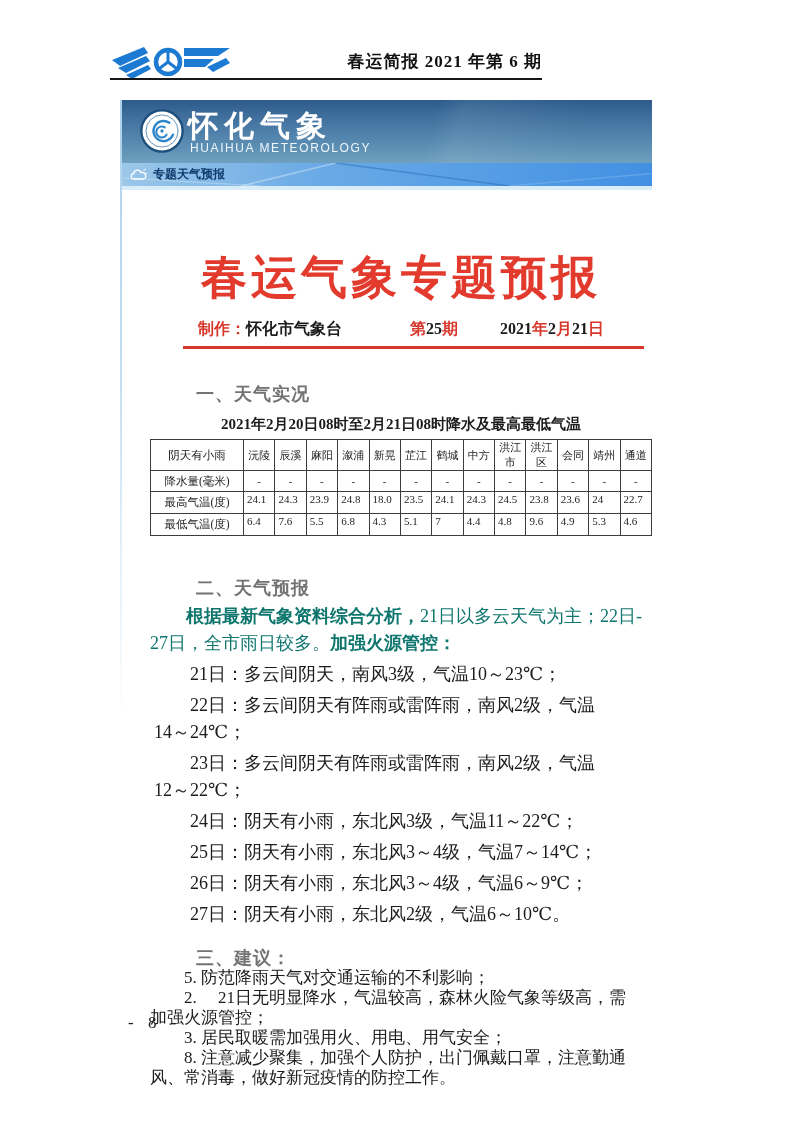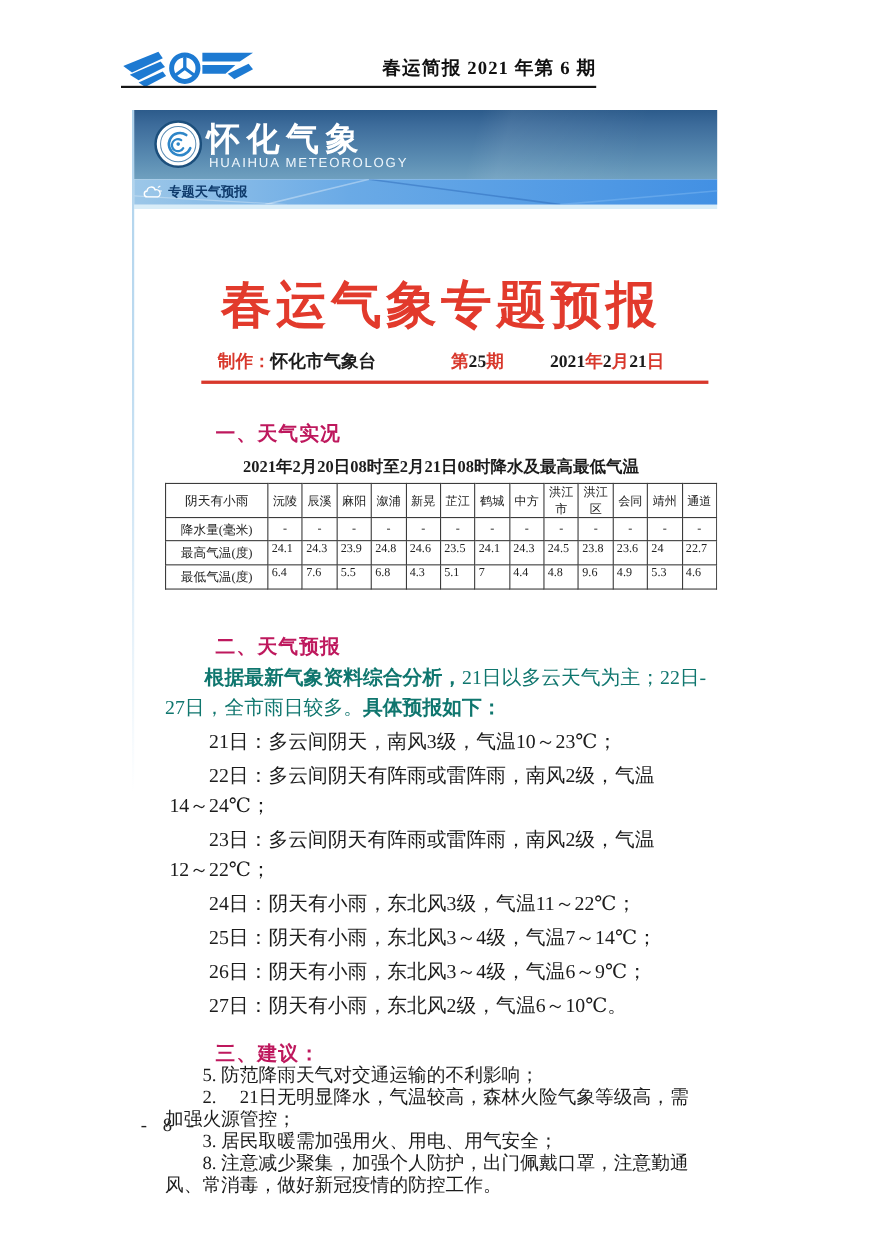--- a/index.html
+++ b/index.html
@@ -44,21 +44,21 @@
   .producer-row{position:relative;height:22px;margin-top:13px;font-size:16px;font-weight:bold;}
   .producer{position:absolute;left:78px;top:0;}
   .issue-no{position:absolute;left:290px;top:0;}
   .issue-date{position:absolute;left:380px;top:0;}
   .red{color:#d8382c;}
   .blk{color:#1c1c1c;}
   .red-rule{margin:5px 38px 0 63px;height:3px;background:#d8382c;}
 
   
   .content{margin:0 30px;}
-  .sec-head{margin:33px 0 0 46px;font-size:18px;font-weight:bold;letter-spacing:1px;color:#be185d;}
+  .sec-head{margin:33px 0 0 46px;font-size:18px;font-weight:bold;letter-spacing:1px;color:#737373;}
   .tbl-caption{margin-top:9px;text-align:center;font-size:15px;font-weight:bold;}
 
   .wtable{border-collapse:collapse;width:100%;margin-top:5px;table-layout:fixed;}
   .wtable td{border:1px solid #3c3c3c;height:20px;font-size:11px;text-align:center;
       padding:0;color:#222;overflow:hidden;}
   .wtable td.c-label{width:92px;font-size:11.5px;}
   .wtable td.head{height:21px;}
   .wtable td.c-num{text-align:left;vertical-align:top;padding:1px 0 0 3px;line-height:1.2;}
 
   .sec2-head{margin-top:40px;}
@@ -176,21 +176,21 @@
               <td class="c-dash">-</td>
               <td class="c-dash">-</td>
               <td class="c-dash">-</td>
             </tr>
             <tr>
               <td class="c-label">最高气温(度)</td>
               <td class="c-num">24.1</td>
               <td class="c-num">24.3</td>
               <td class="c-num">23.9</td>
               <td class="c-num">24.8</td>
-              <td class="c-num">24.6</td>
+              <td class="c-num">18.0</td>
               <td class="c-num">23.5</td>
               <td class="c-num">24.1</td>
               <td class="c-num">24.3</td>
               <td class="c-num">24.5</td>
               <td class="c-num">23.8</td>
               <td class="c-num">23.6</td>
               <td class="c-num">24</td>
               <td class="c-num">22.7</td>
             </tr>
             <tr>
@@ -207,21 +207,21 @@
               <td class="c-num">9.6</td>
               <td class="c-num">4.9</td>
               <td class="c-num">5.3</td>
               <td class="c-num">4.6</td>
             </tr>
           </tbody>
         </table>
 
       <div class="sec-head sec2-head">二、天气预报</div>
       <p class="body-par intro"><span class="b">根据最新气象资料综合分析，</span><span>21日以多云天气为主；22日-
-27日，全市雨日较多。</span><span class="b">具体预报如下：</span></p>
+27日，全市雨日较多。</span><span class="b">加强火源管控：</span></p>
       <div class="forecast-list">
           <p>21日：多云间阴天，南风3级，气温10～23℃；</p>
           <p>22日：多云间阴天有阵雨或雷阵雨，南风2级，气温
 14～24℃；</p>
           <p>23日：多云间阴天有阵雨或雷阵雨，南风2级，气温
 12～22℃；</p>
           <p>24日：阴天有小雨，东北风3级，气温11～22℃；</p>
           <p>25日：阴天有小雨，东北风3～4级，气温7～14℃；</p>
           <p>26日：阴天有小雨，东北风3～4级，气温6～9℃；</p>
           <p>27日：阴天有小雨，东北风2级，气温6～10℃。</p>

